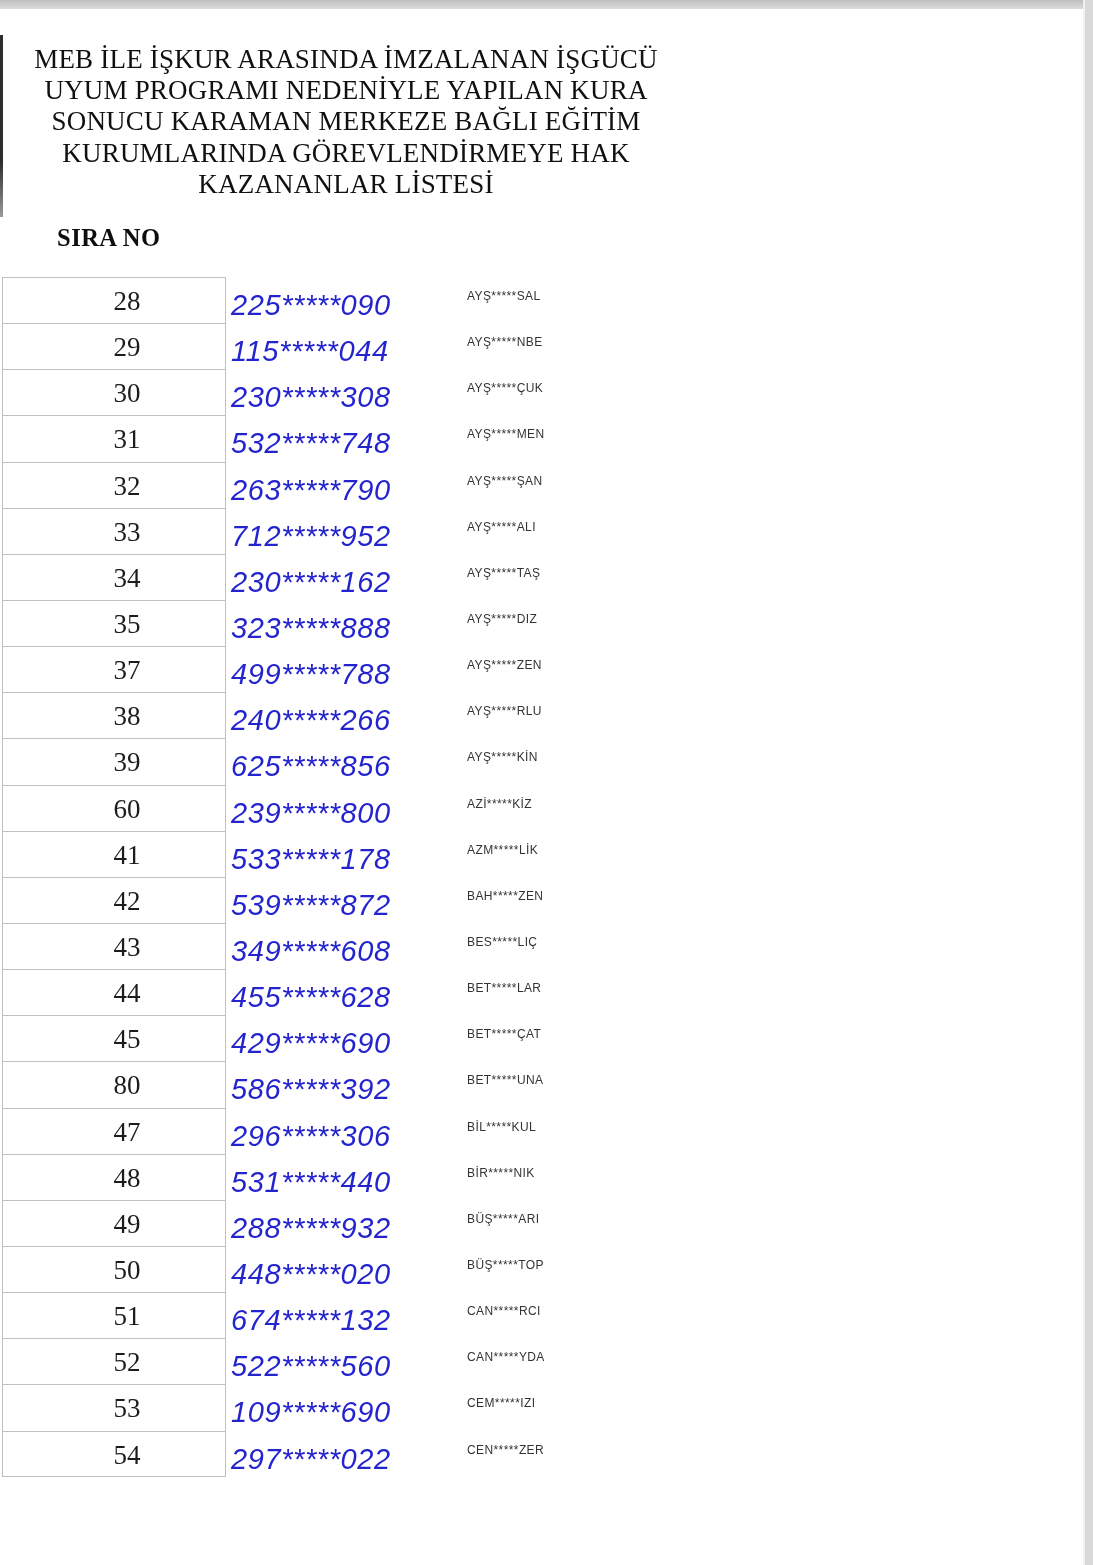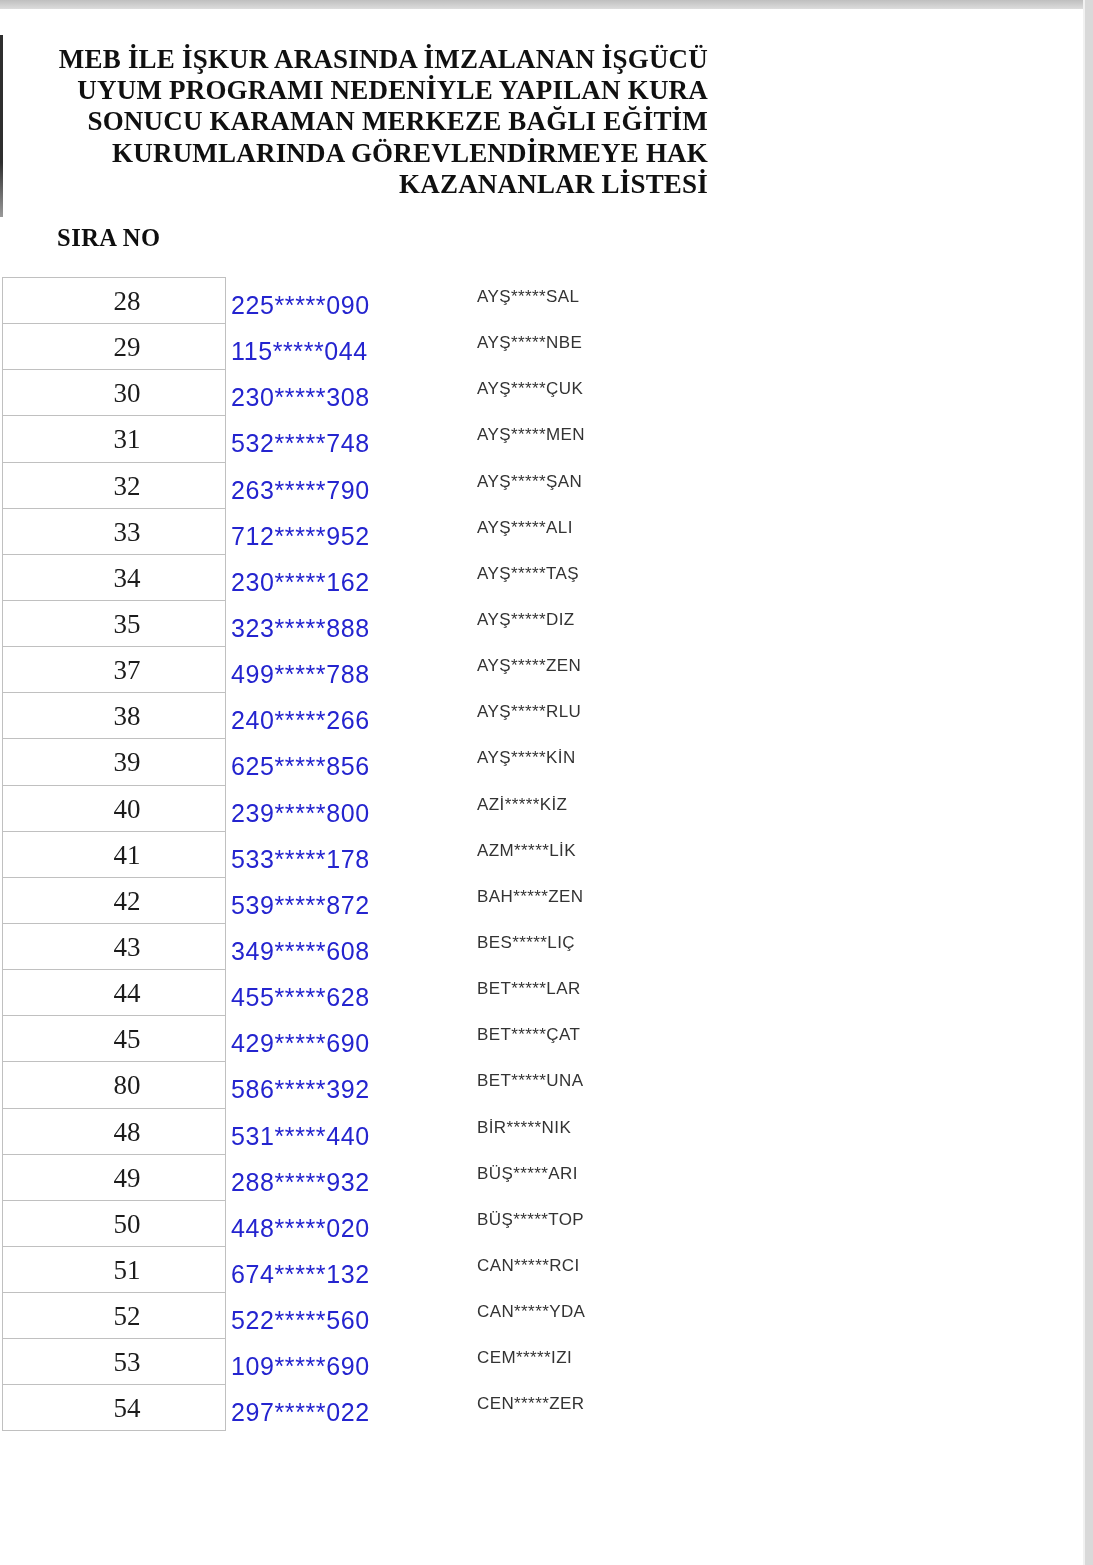--- a/index.html
+++ b/index.html
@@ -24,24 +24,24 @@
     width: 10px; height: 100%;
     background: var(--scrollbar-gray, #d9d9d9);
     border-left: 2px solid #f1f1f1;
   }
   .left-line {
     position: absolute; left: 0; top: 35px;
     width: 3px; height: 182px;
     background: linear-gradient(#2e2e2e 70%, #9a9a9a);
   }
   .doc-title {
-    position: absolute; left: 16px; top: 44px;
+    position: absolute; left: 0; top: 44px;
     width: 692px;
-    text-align: right;
-    font-weight: bold;
+    text-align: center;
+    font-weight: normal;
     font-size: 27px; line-height: 31.2px;
     letter-spacing: 0.2px;
     color: #101010;
   }
   .col-header {
     position: absolute; left: 57px; top: 224px;
     font-weight: bold;
     font-size: 24.5px;
     letter-spacing: 0.5px;
     color: #0e0e0e;
@@ -60,29 +60,30 @@
     border-top: 1px solid var(--border-gray, #c0c0c0);
     text-align: center;
     font-size: 27px; line-height: 46px;
     color: #1c1c1c;
     padding-left: 26px;
   }
   .row:last-child .num-cell { border-bottom: 1px solid var(--border-gray, #c0c0c0); }
   .masked-id {
     position: absolute; left: 229px; top: 16px;
     font-family: "Liberation Sans", sans-serif;
-    font-size: 25px; line-height: 25px;
+    font-size: 29px; line-height: 25px;
     letter-spacing: 0.6px;
     color: var(--id-blue, #2424cf);
     white-space: nowrap;
+    font-style: italic;
   }
   .masked-name {
-    position: absolute; left: 475px; top: 10px;
+    position: absolute; left: 465px; top: 10px;
     font-family: "Liberation Sans", sans-serif;
-    font-size: 17px; line-height: 19px;
+    font-size: 12px; line-height: 19px;
     letter-spacing: 0.4px;
     color: var(--name-gray, #333333);
     white-space: nowrap;
     text-align: right;
   }
 </style>
 </head>
 <body>
 
 <div class="viewport">
@@ -162,21 +163,21 @@
     <div class="masked-name">AYŞ*****RLU</div>
   </div>
 
   <div class="row">
     <div class="num-cell">39</div>
     <div class="masked-id">625*****856</div>
     <div class="masked-name">AYŞ*****KİN</div>
   </div>
 
   <div class="row">
-    <div class="num-cell">40</div>
+    <div class="num-cell">60</div>
     <div class="masked-id">239*****800</div>
     <div class="masked-name">AZİ*****KİZ</div>
   </div>
 
   <div class="row">
     <div class="num-cell">41</div>
     <div class="masked-id">533*****178</div>
     <div class="masked-name">AZM*****LİK</div>
   </div>
 
@@ -203,20 +204,25 @@
     <div class="masked-id">429*****690</div>
     <div class="masked-name">BET*****ÇAT</div>
   </div>
 
   <div class="row">
     <div class="num-cell">80</div>
     <div class="masked-id">586*****392</div>
     <div class="masked-name">BET*****UNA</div>
   </div>
 
+  <div class="row">
+    <div class="num-cell">47</div>
+    <div class="masked-id">296*****306</div>
+    <div class="masked-name">BİL*****KUL</div>
+  </div>
 
   <div class="row">
     <div class="num-cell">48</div>
     <div class="masked-id">531*****440</div>
     <div class="masked-name">BİR*****NIK</div>
   </div>
 
   <div class="row">
     <div class="num-cell">49</div>
     <div class="masked-id">288*****932</div>

